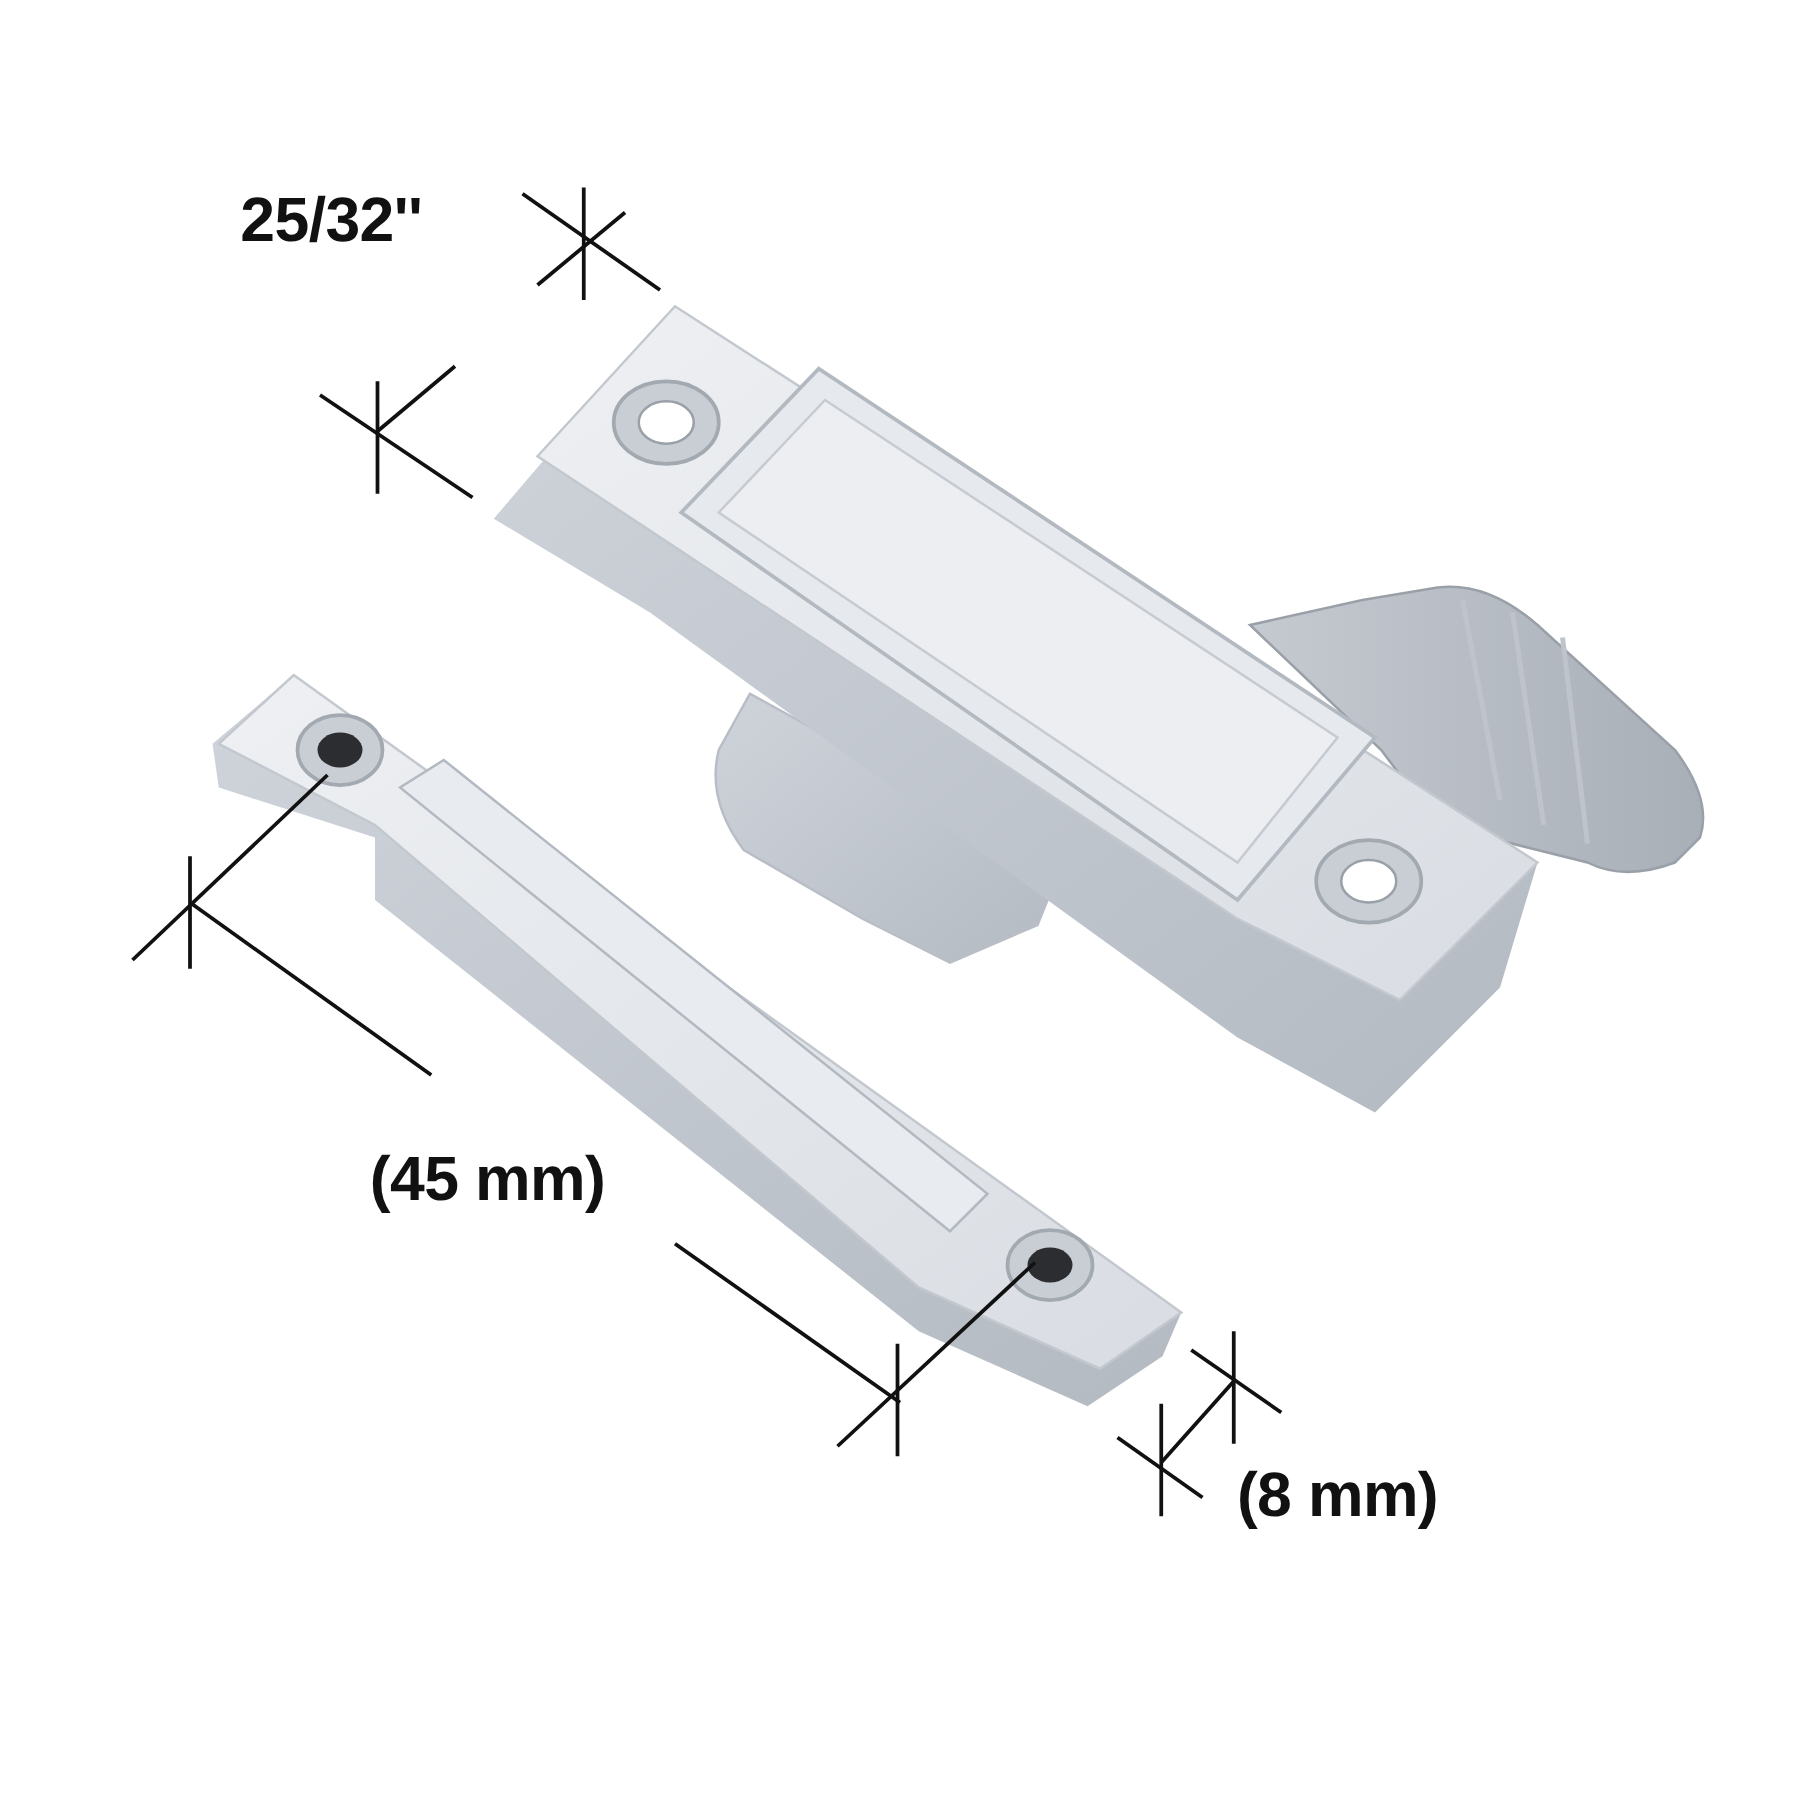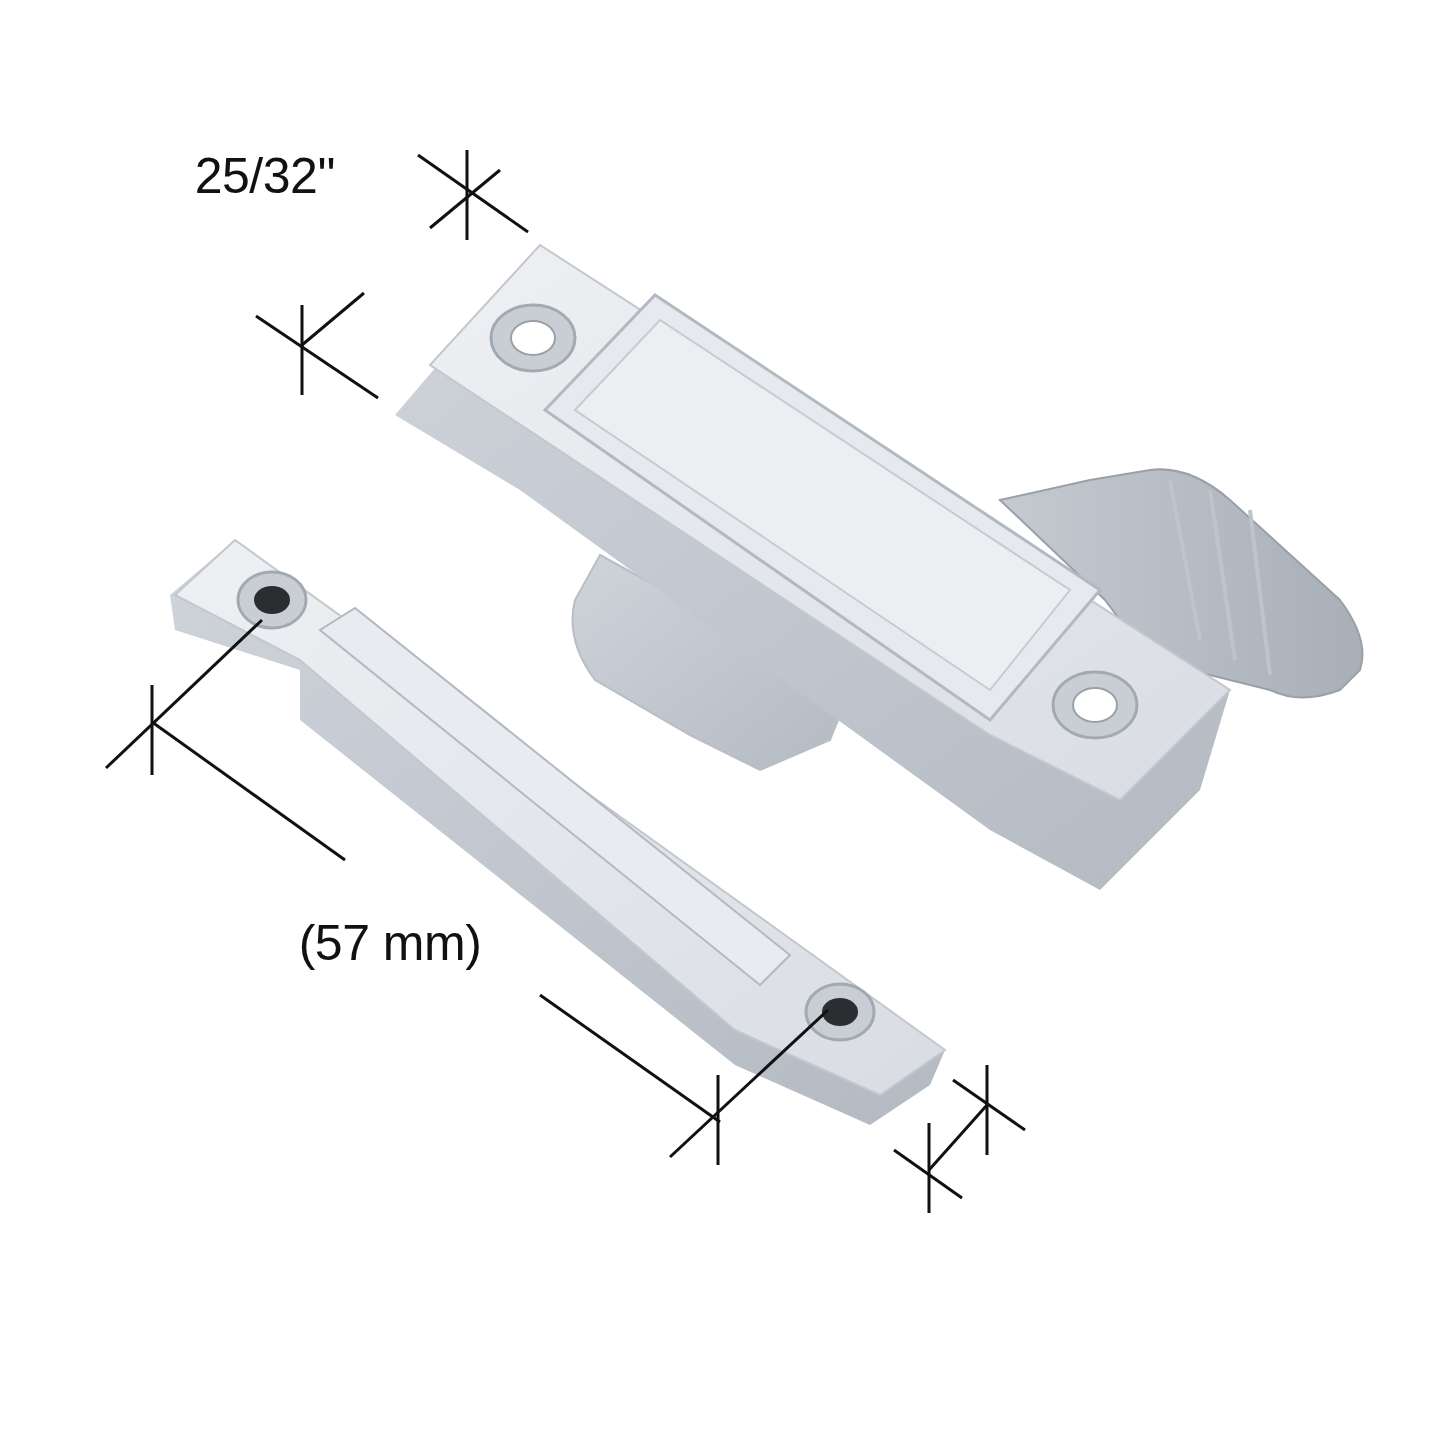--- a/index.html
+++ b/index.html
@@ -1,19 +1,19 @@
 <!DOCTYPE html>
 <html><head>
 <meta charset="utf-8">
 <style>
   html, body { margin:0; padding:0; background:#ffffff; }
   body { width:1445px; height:1445px; position:relative; overflow:hidden; font-family:"Liberation Sans", sans-serif; }
   svg.stage { position:absolute; left:0; top:0; }
   .label { position:absolute; color:#111; font-size:50px; line-height:56px; text-align:center; white-space:nowrap; letter-spacing:-0.5px; }
-  .label span { display:block; }
+  .label span { display:block;font-weight:bold; }
 </style>
 </head>
 <body>
 
 <svg class="stage" width="1445" height="1445" viewBox="0 0 1445 1445">
   <defs>
     <linearGradient id="gTop" x1="0" y1="0" x2="1" y2="1">
       <stop offset="0" stop-color="#eef0f3"></stop>
       <stop offset="1" stop-color="#d9dde3"></stop>
     </linearGradient>
@@ -89,17 +89,18 @@
     <line x1="894" y1="1150" x2="962" y2="1198"></line>
     <line x1="929" y1="1170" x2="987" y2="1105"></line>
   </g>
 </svg>
 
 <div class="label" style="left:110px; top:148px; width:310px;">
   <span>25/32''</span>
 </div>
 
 <div class="label" style="left:260px; top:915px; width:260px;">
-  <span>(57 mm)</span>
+  <span>(45 mm)</span>
 </div>
 
 <div class="label" style="left:960px; top:1168px; width:220px;">
+  <span>(8 mm)</span>
 </div>
 
 </body></html>

